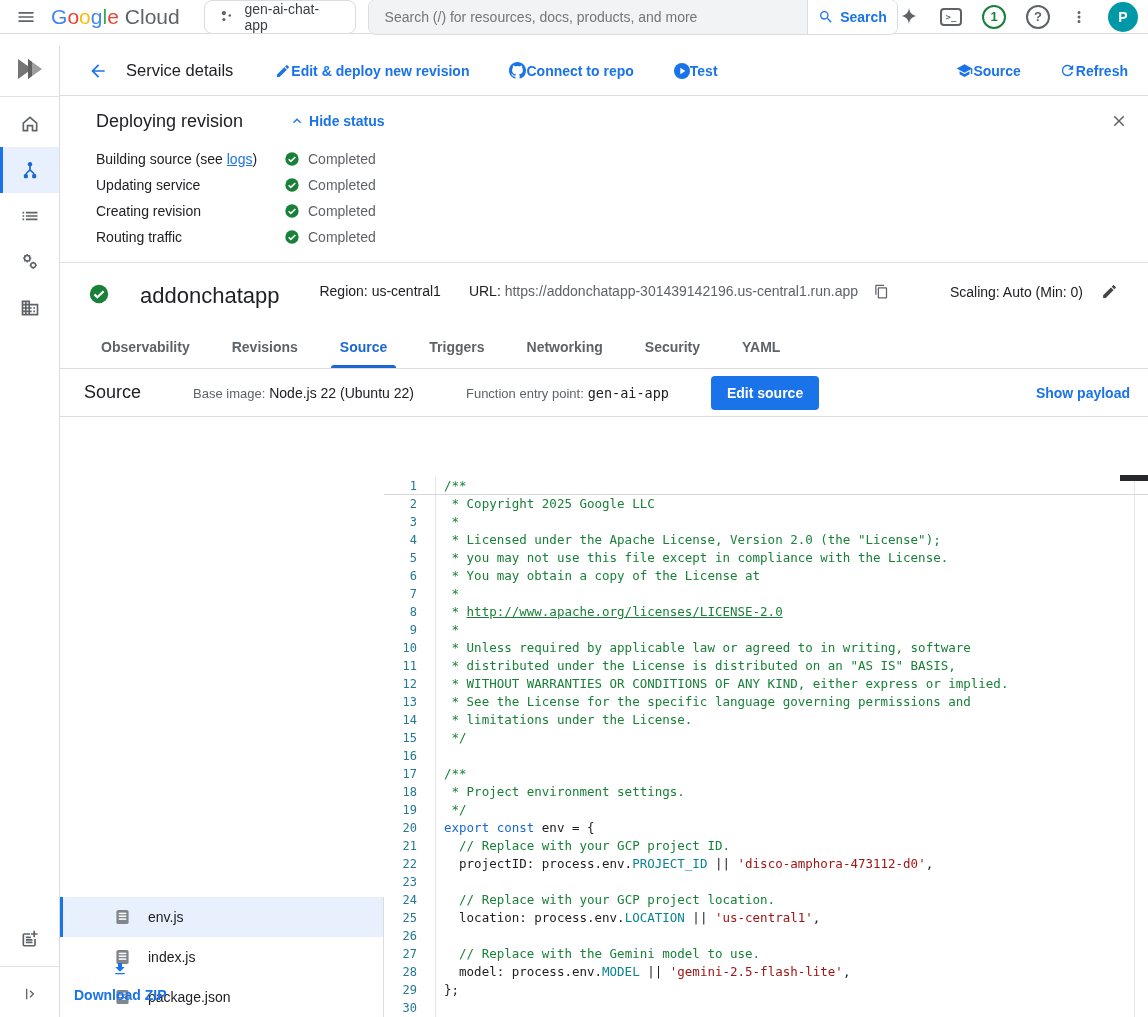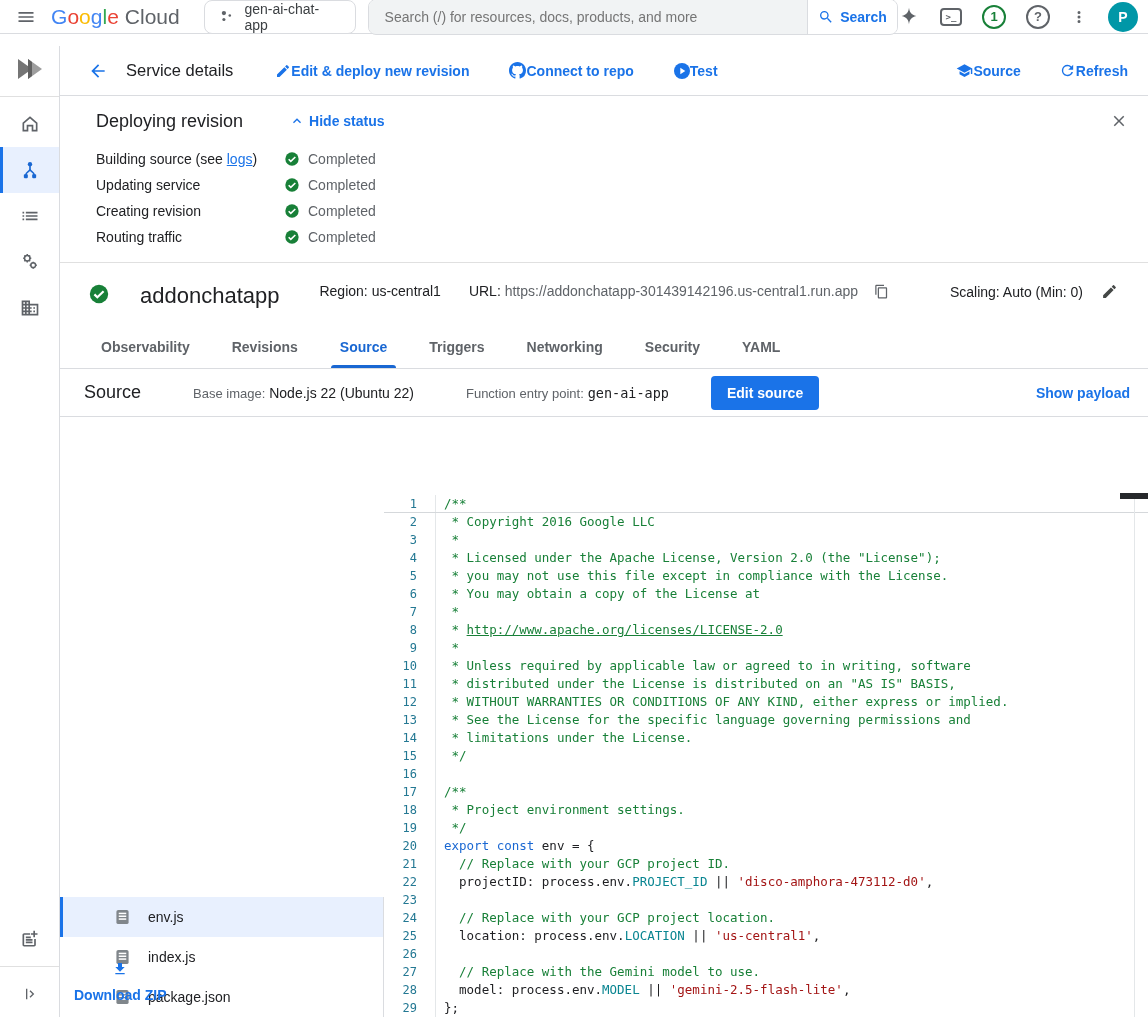--- a/index.html
+++ b/index.html
@@ -414,21 +414,21 @@
       </div>
     </div>
     <div class="editor">
       <div id="code-lines">
           <div class="code-line current">
             <span class="gutter">1</span>
             <span class="ct"><span class="cmt">/**</span></span>
           </div>
           <div class="code-line">
             <span class="gutter">2</span>
-            <span class="ct"><span class="cmt"> * Copyright 2016 Google LLC</span></span>
+            <span class="ct"><span class="cmt"> * Copyright 2025 Google LLC</span></span>
           </div>
           <div class="code-line">
             <span class="gutter">3</span>
             <span class="ct"><span class="cmt"> *</span></span>
           </div>
           <div class="code-line">
             <span class="gutter">4</span>
             <span class="ct"><span class="cmt"> * Licensed under the Apache License, Version 2.0 (the "License");</span></span>
           </div>
           <div class="code-line">
@@ -523,20 +523,24 @@
             <span class="gutter">27</span>
             <span class="ct"><span class="pln">  </span><span class="cmt">// Replace with the Gemini model to use.</span></span>
           </div>
           <div class="code-line">
             <span class="gutter">28</span>
             <span class="ct"><span class="pln">  model: process.env.</span><span class="prop">MODEL</span><span class="pln"> || </span><span class="str">'gemini-2.5-flash-lite'</span><span class="pln">,</span></span>
           </div>
           <div class="code-line">
             <span class="gutter">29</span>
             <span class="ct"><span class="pln">};</span></span>
+          </div>
+          <div class="code-line">
+            <span class="gutter">30</span>
+            <span class="ct"></span>
           </div>
         </div>
       <div class="vtrack"></div>
       <div class="vthumb"></div>
     </div>
   </div>
 
 </div>
 
 </body></html>

